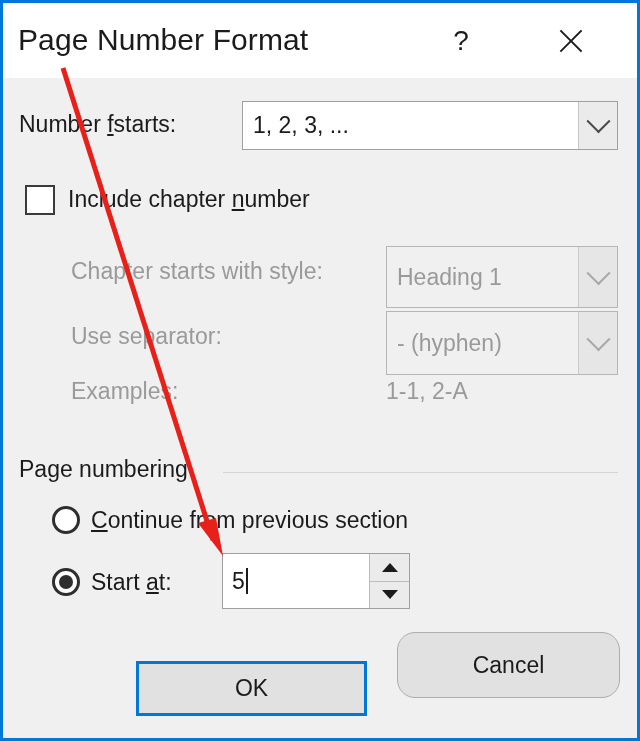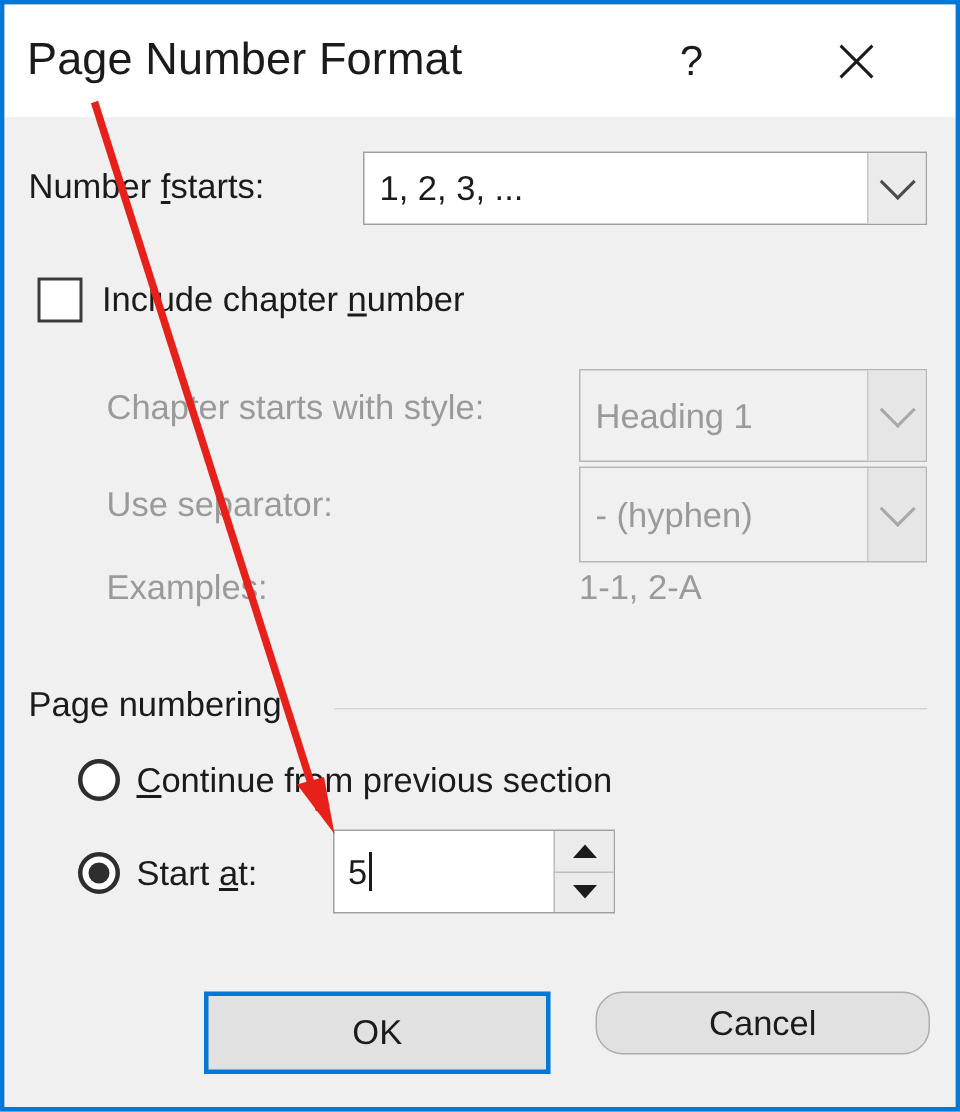--- a/index.html
+++ b/index.html
@@ -13,21 +13,21 @@
     font-family: "Liberation Sans", sans-serif;
     overflow: hidden;
   }
   .dialog {
     position: absolute;
     left: 0; top: 0;
     width: 640px;
     height: 741px;
     box-sizing: border-box;
     border: 3px solid #0078d7;
-    background: #a3a3a3;
+    background: #f0abfc;
   }
   .titlebar {
     position: absolute;
     left: 0; top: 0;
     width: 634px;
     height: 75px;
     background: #ffffff;
     display: flex;
     align-items: center;
   }
@@ -310,21 +310,21 @@
         <div class="sp-btn">
             <span class="tri-up"></span>
           </div>
         <div class="sp-btn">
             <span class="tri-down"></span>
           </div>
       </div>
     </div>
 
     <div class="btn default" style="left:133px; top:583px; width:231px; height:55px;">OK</div>
-    <div class="btn" style="left:394px; top:583px; width:223px; height:42px;border-radius:18px;">Cancel</div>
+    <div class="btn" style="left:394px; top:554px; width:223px; height:66px;border-radius:18px;">Cancel</div>
 
   </div>
 </div>
 
 <svg class="annot" viewBox="0 0 640 741">
   <line x1="63" y1="68" x2="213" y2="540" stroke="#e8201a" stroke-width="5"></line>
   <polygon points="223,556 198,523 216,518" fill="#e8201a"></polygon>
 </svg>
 
 </body></html>

